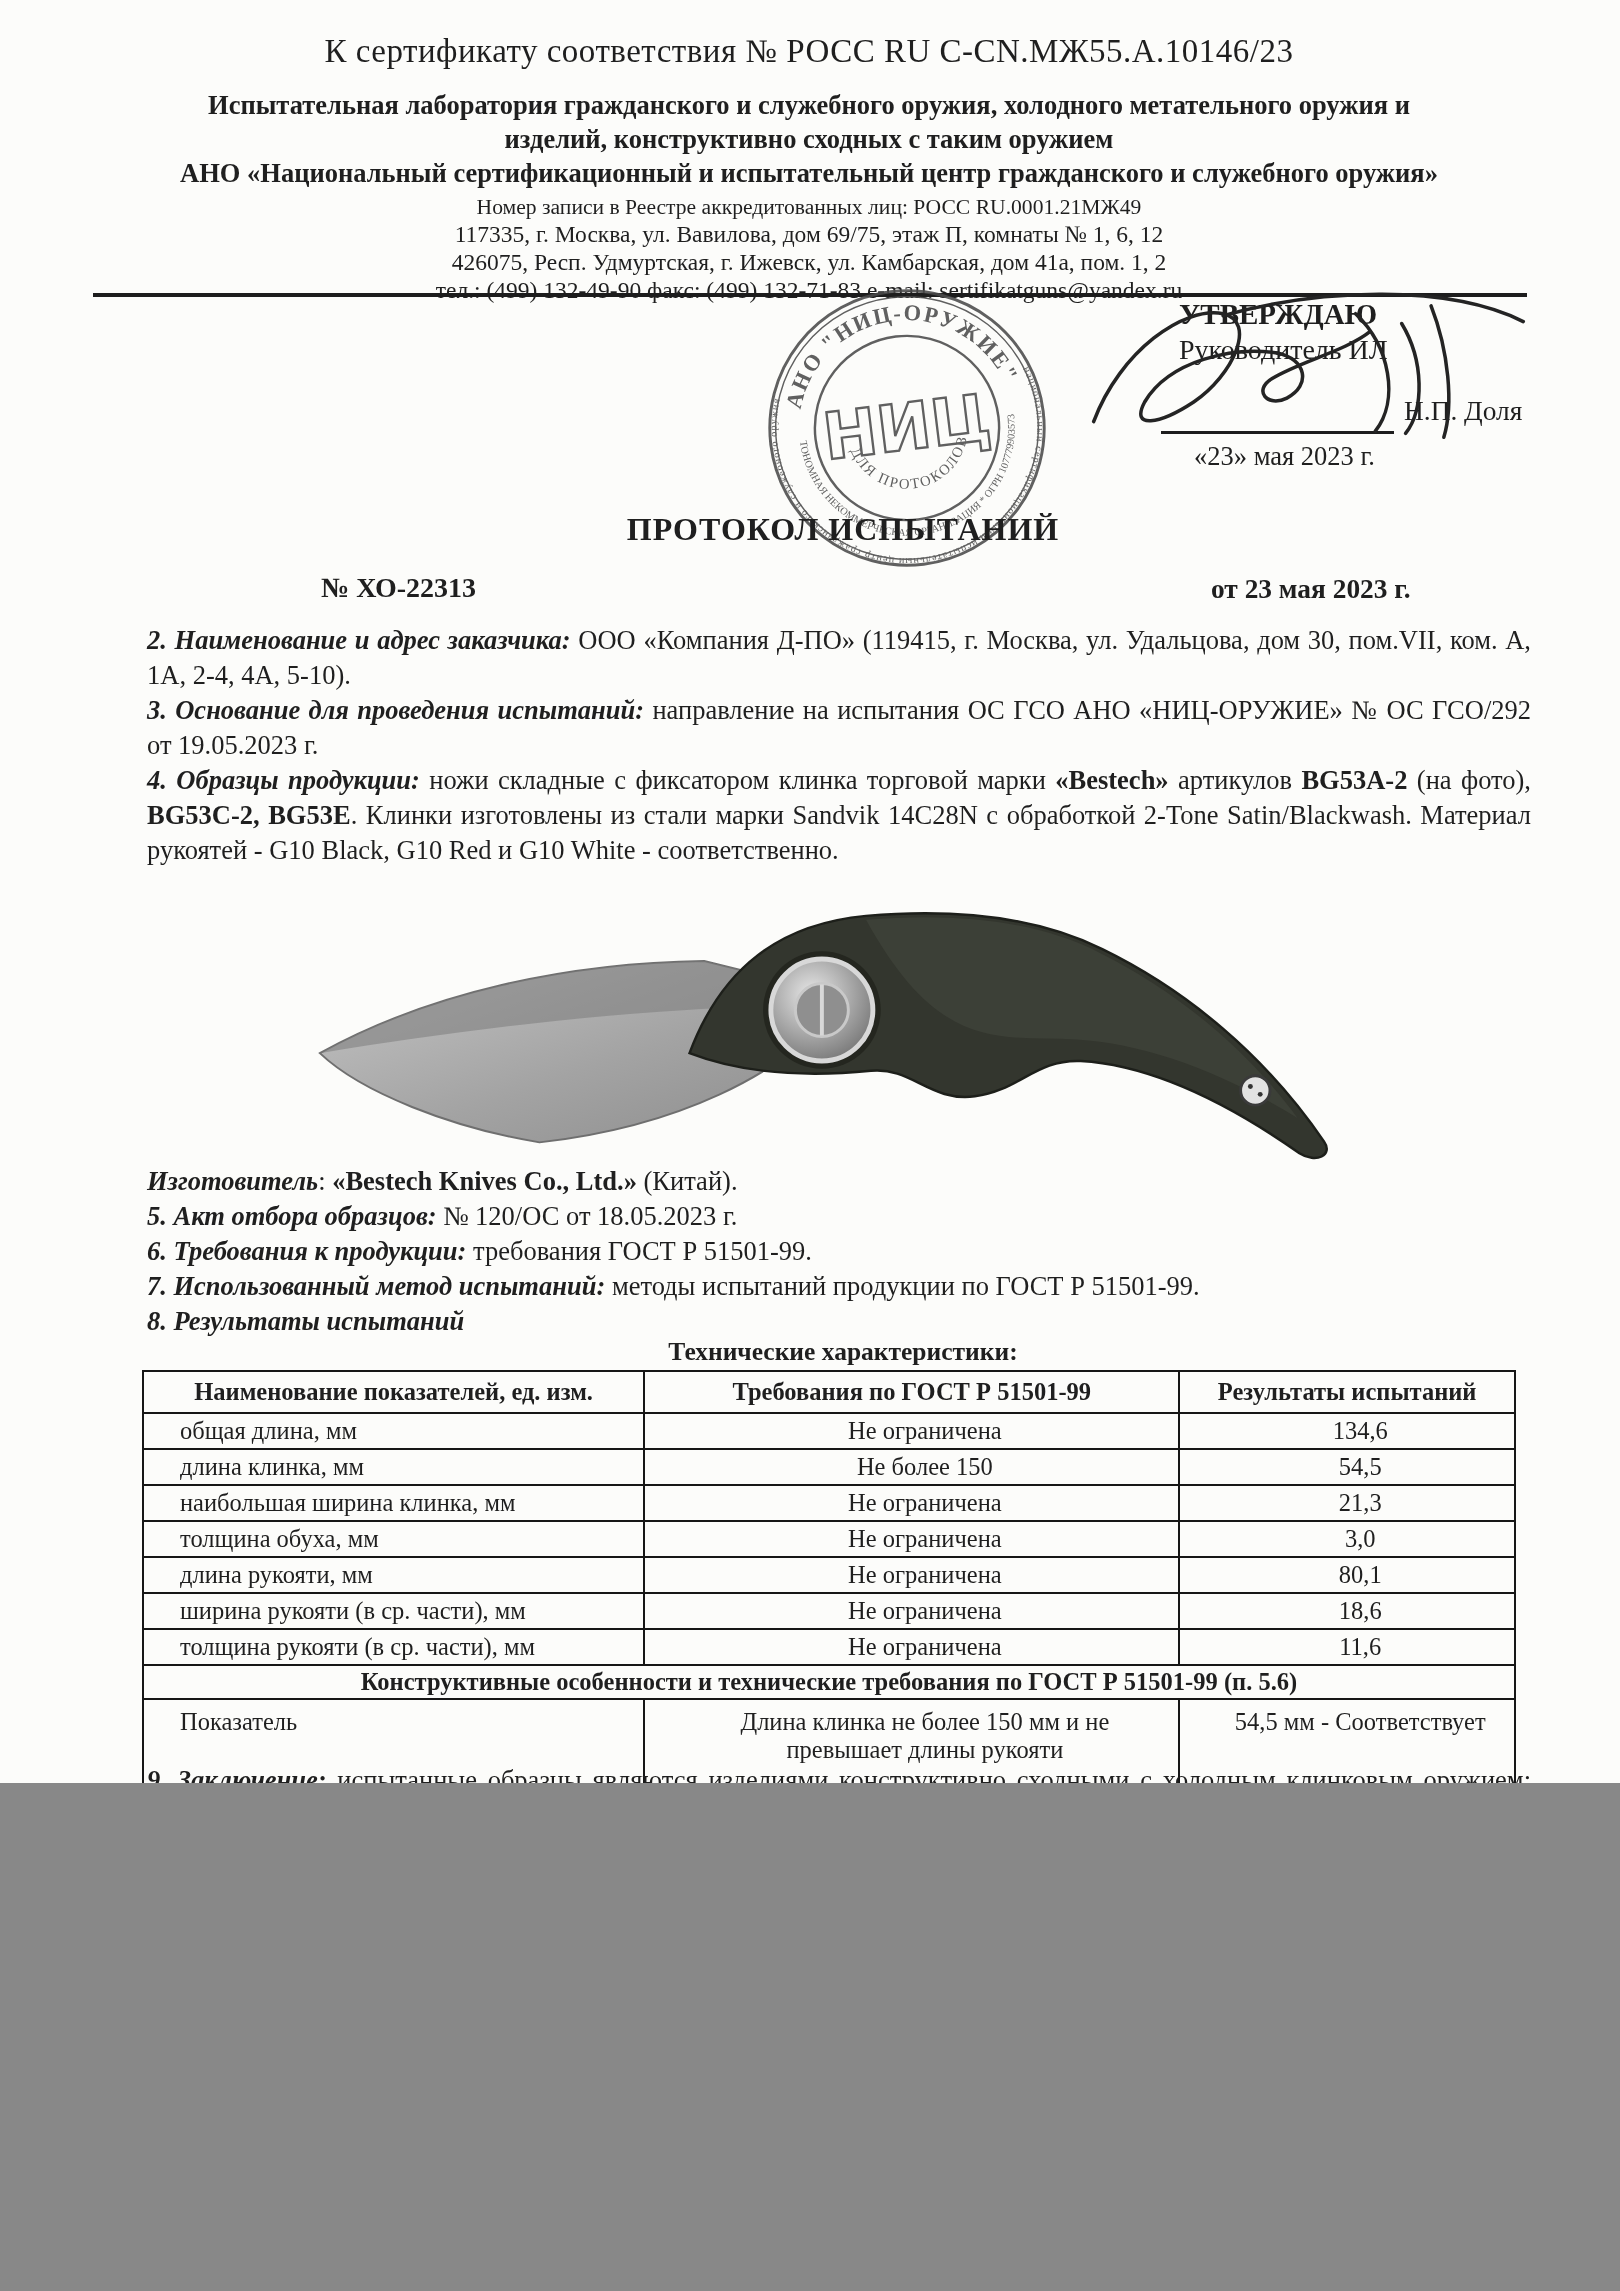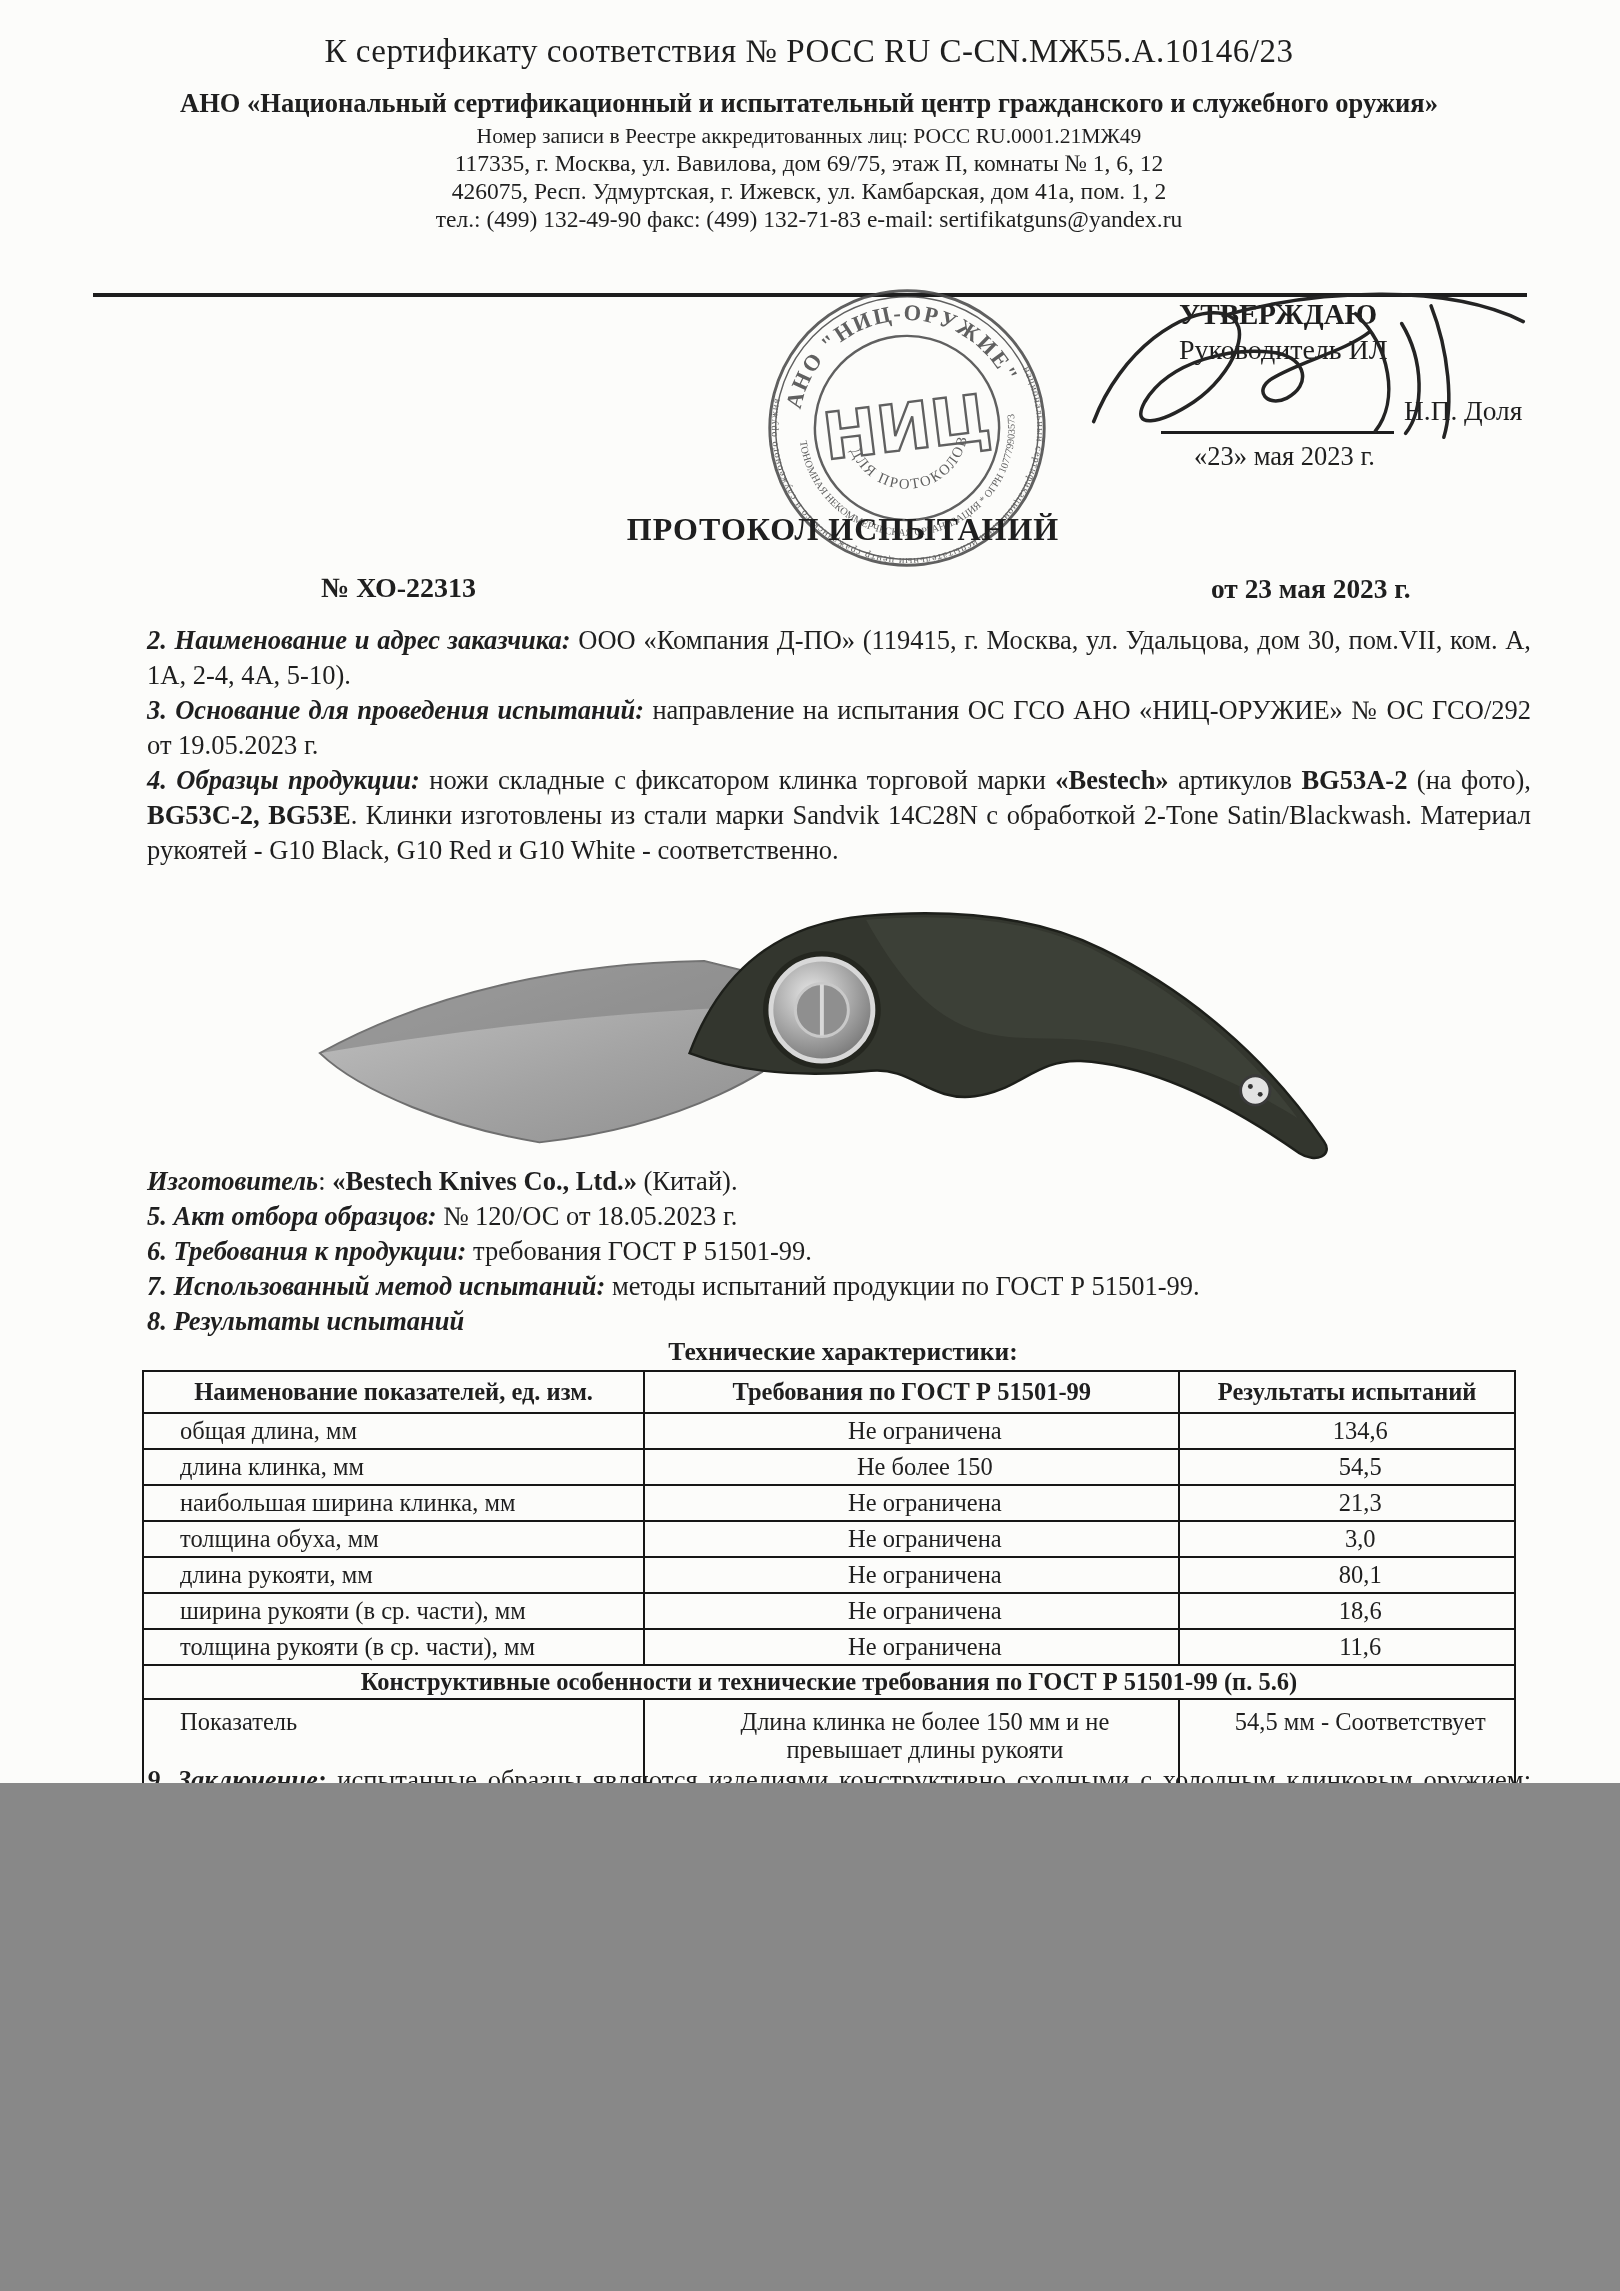--- a/index.html
+++ b/index.html
@@ -51,20 +51,22 @@
   .sig2{position:absolute;left:1096px;top:1782px;pointer-events:none;}
   .sig3{position:absolute;left:753px;top:1933px;pointer-events:none;}
 </style>
 </head>
 <body>
 
 <div class="page">
 
   <div class="hdr">
     <div class="t1">К сертификату соответствия № РОСС RU C-CN.МЖ55.А.10146/23</div>
+    <div class="t2">Испытательная лаборатория гражданского и служебного оружия, холодного метательного оружия и</div>
+    <div class="t2">изделий, конструктивно сходных с таким оружием</div>
     <div class="t3">АНО «Национальный сертификационный и испытательный центр гражданского и служебного оружия»</div>
     <div class="t4">Номер записи в Реестре аккредитованных лиц: РОСС RU.0001.21МЖ49</div>
     <div class="t5">117335, г. Москва, ул. Вавилова, дом 69/75, этаж П, комнаты № 1, 6, 12</div>
     <div class="t5">426075, Респ. Удмуртская, г. Ижевск, ул. Камбарская, дом 41а, пом. 1, 2</div>
     <div class="t5">тел.: (499) 132-49-90 факс: (499) 132-71-83 e-mail: sertifikatguns@yandex.ru</div>
   </div>
 
   <div class="rule"></div>
 
   <div class="approve">

